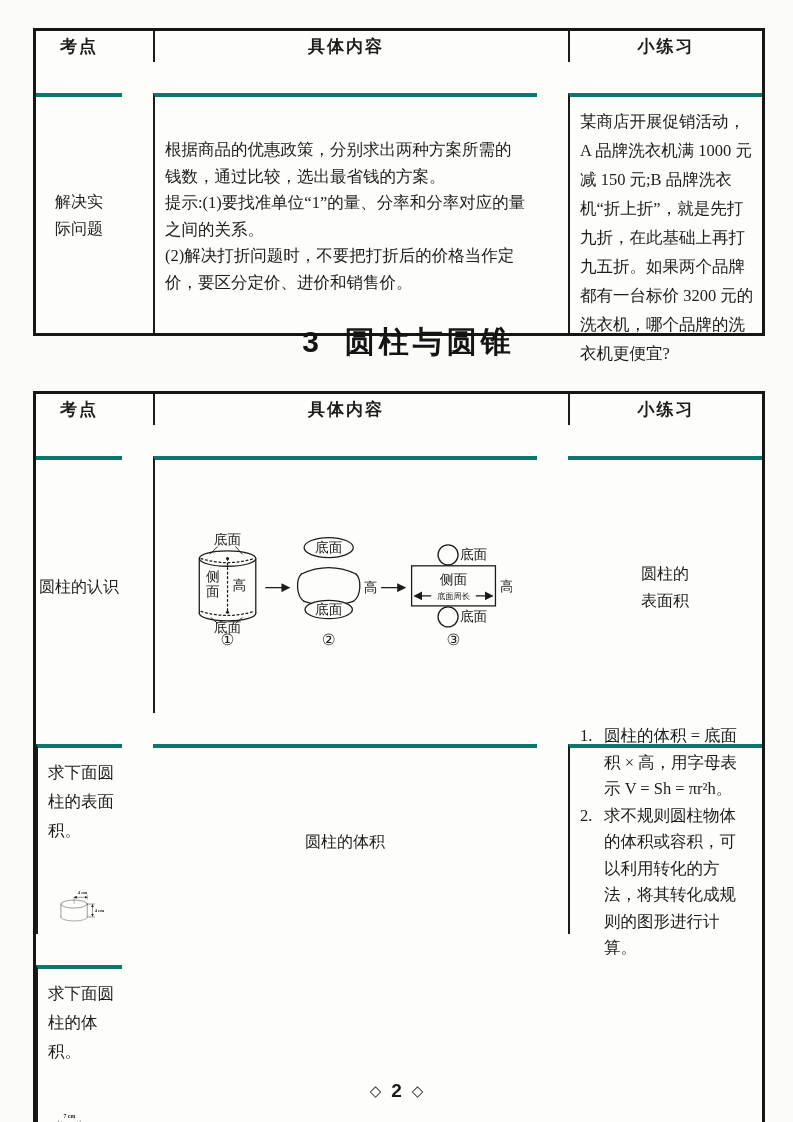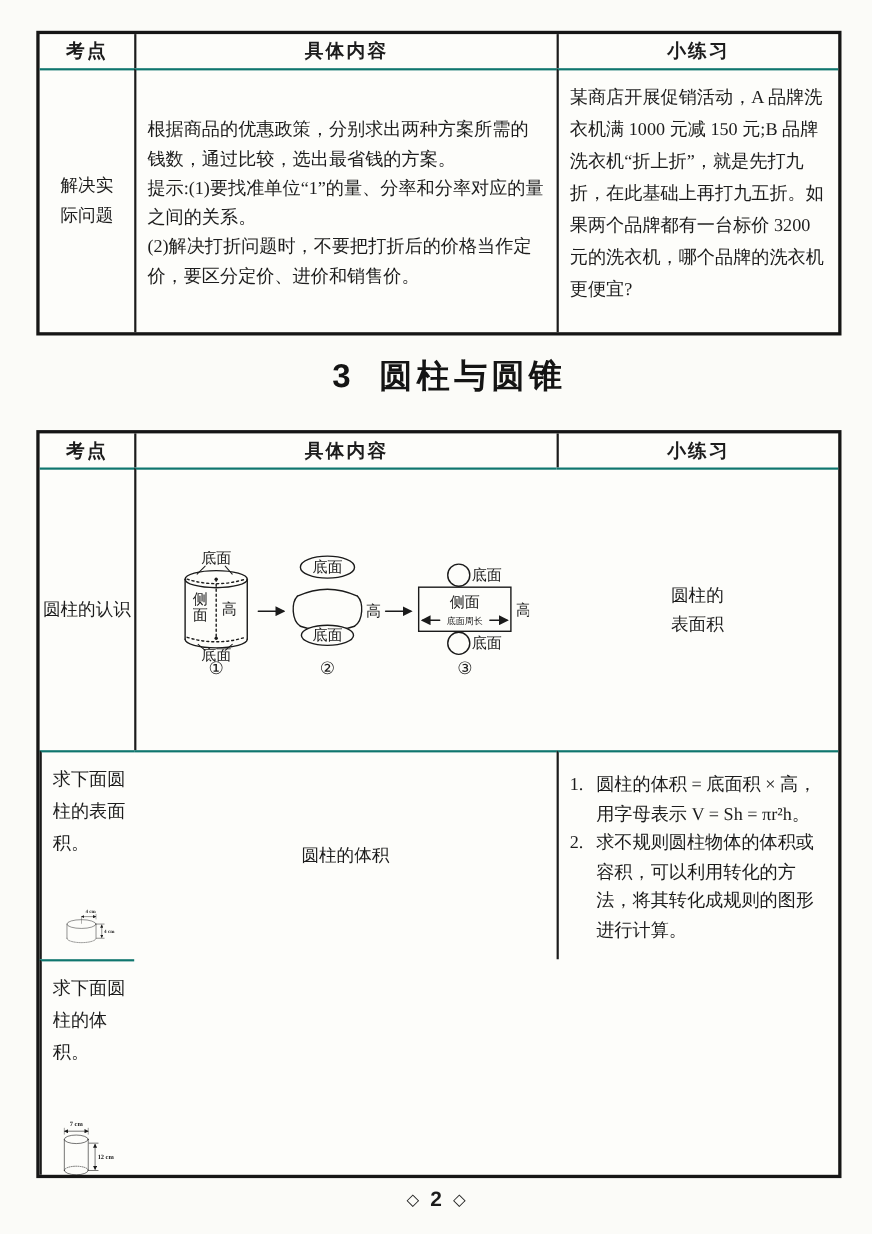--- a/index.html
+++ b/index.html
@@ -12,30 +12,31 @@
     color: #1c1c1c;
     font-family: "Liberation Serif", "DejaVu Serif", serif;
     overflow: hidden;
   }
   .tbl {
     position: absolute; left: 33px; width: 732px;
     display: grid;
     grid-template-columns: 86px 384px 1fr;
     border: 3px solid #161616;
     background: #fdfdfa;
+    gap: 31px;
   }
   .t1 { top: 28px;  grid-template-rows: 31px 240px; }
   .t2 { top: 391px; grid-template-rows: 31px 257px 190px 196px; }
   .hcell {
     display: flex; align-items: center; justify-content: center;
     font-family: "Liberation Sans", "DejaVu Sans", sans-serif;
     font-weight: 700; font-size: 17px; letter-spacing: 2px;
   }
   .bl { border-left: 2px solid #1b1b1b; }
-  .bt { border-top: 2px solid #0f766e; }
+  .bt { border-top: 4px solid #0f766e; }
   .topic {
     display: flex; flex-direction: column; align-items: center; justify-content: center;
     font-size: 16px; line-height: 27px; white-space: nowrap;
   }
   .content {
     padding: 5px 10px 2px 10px;
     display: flex; flex-direction: column; justify-content: center;
     font-size: 16.5px; line-height: 26.5px; text-align: left;
   }
   .exercise {

